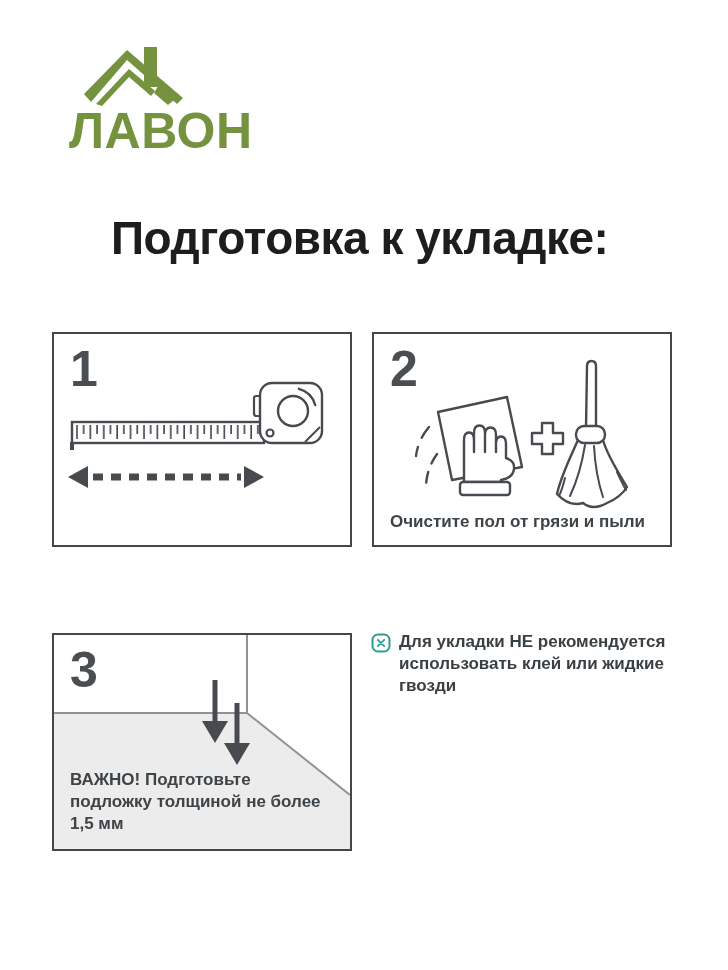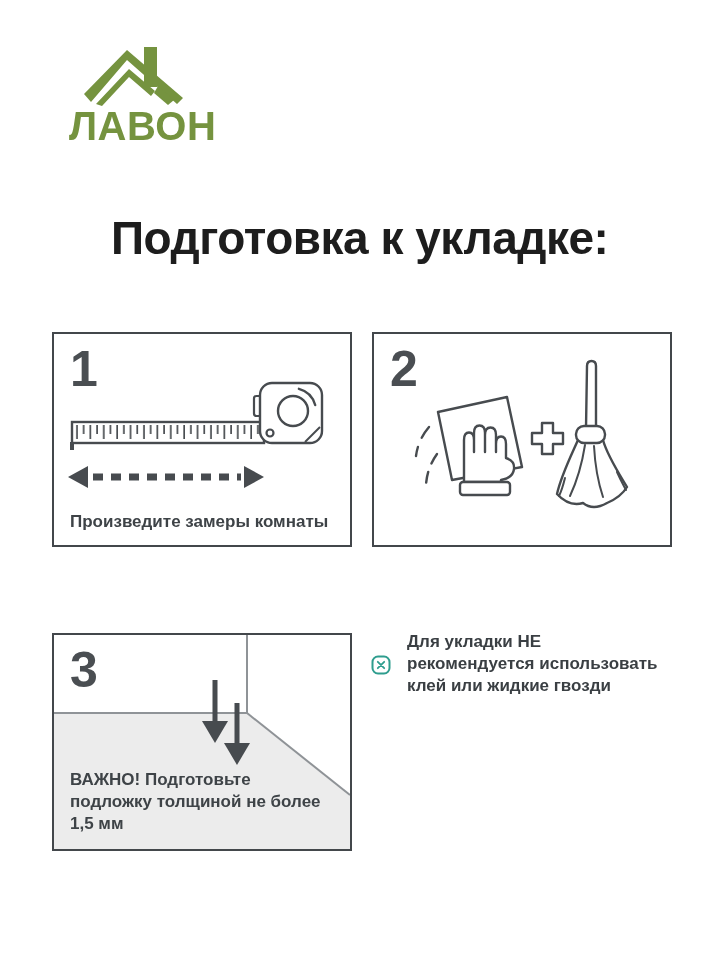--- a/index.html
+++ b/index.html
@@ -7,21 +7,21 @@
   body {
     width:728px; height:970px; position:relative;
     font-family:"Liberation Sans", sans-serif;
     color:#3e4347; overflow:hidden;
   }
   .abs { position:absolute; }
 
   
   .logo-icon { left:84px; top:46px; width:102px; height:60px; }
   .logo-text {
-    left:69px; top:104px; font-size:40px; font-weight:700;
+    left:69px; top:104px; font-size:50px; font-weight:700;
     color:#75933f; letter-spacing:0.5px; line-height:1.1;
   }
 
   
   .heading {
     left:67px; top:212px; font-size:46px; font-weight:700;
     color:#1d1d1d; letter-spacing:-0.5px; line-height:1.15;margin-left:44px;
   }
 
   
@@ -40,21 +40,21 @@
   .step-caption {
     position:absolute; left:16px; bottom:12px; right:12px;
     font-size:17px; font-weight:700; color:#3e4347; line-height:22px;
   }
   .box-3 .step-caption { bottom:14px; right:20px; }
   .caption-highlight { font-weight:700;margin-top:7px; }
   .box-3 .caption-rest { font-weight:700; }
 
   
   .notes { left:371px; top:631px; width:302px; }
-  .note { display:flex; gap:16px; margin-bottom:6px; align-items:center; }
+  .note { display:flex; gap:8px; margin-bottom:6px; align-items:flex-start; }
   .note-icon { width:20px; height:20px; flex:0 0 20px; margin-top:2px; }
   .note-text {
     font-size:17px; line-height:22px; color:#42474b; white-space:pre-wrap;
   }
   .note-bold .note-text { font-weight:700; color:#3a3f43; }
 
   svg { display:block; }
 </style>
 </head>
 <body>
@@ -93,21 +93,20 @@
     <circle cx="216" cy="99" r="3.5" fill="none" stroke="#474b4f" stroke-width="2.2"></circle>
     <path d="M251,108 L266,93" fill="none" stroke="#474b4f" stroke-width="2"></path>
 
     <g>
       <polygon points="14,143 34,132 34,154" fill="#474b4f"></polygon>
       <polygon points="210,143 190,132 190,154" fill="#474b4f"></polygon>
       <line x1="39" y1="143" x2="187" y2="143" stroke="#474b4f" stroke-width="7" stroke-dasharray="10 8"></line>
     </g>
   </svg>
   <div class="step-number">1</div>
-  <div class="step-caption">Произведите замеры комнаты</div>
 </div>
 
 <div class="step-box box-2">
   <svg class="step-illustration" width="296" height="211" viewBox="0 0 296 211">
 
     <g stroke="#474b4f" stroke-width="2.4" fill="none" stroke-linecap="round">
       <path d="M55,93 Q44,106 42,122" stroke-dasharray="13 10"></path>
       <path d="M63,120 Q53,134 52,151" stroke-dasharray="11 9"></path>
     </g>
 
@@ -129,20 +128,21 @@
         <path d="M211,111 C208,130 203,147 196,162"></path>
         <path d="M220,112 C221,131 224,148 229,163"></path>
         <path d="M191,144 C189,152 187,158 185,162"></path>
         <path d="M243,138 C247,147 250,152 252,156"></path>
       </g>
       <path d="M212,94 L213,32 Q213,27 217.5,27 Q222,27 222,32 L222,94" fill="#ffffff" stroke="#474b4f" stroke-width="2.4"></path>
       <rect x="202" y="92" width="29" height="17" rx="8" fill="#ffffff" stroke="#474b4f" stroke-width="2.4"></rect>
     </g>
   </svg>
   <div class="step-number">2</div>
+  <div class="step-caption">Очистите пол от грязи и пыли</div>
 </div>
 
 <div class="step-box box-3">
   <svg class="step-illustration" width="296" height="214" viewBox="0 0 296 214">
     <polygon points="0,78 193,78 296,160 296,214 0,214" fill="#ececec"></polygon>
     <g stroke="#8f9397" stroke-width="2" fill="none">
       <line x1="0" y1="78" x2="193" y2="78"></line>
       <line x1="193" y1="0" x2="193" y2="78"></line>
       <line x1="193" y1="78" x2="296" y2="160"></line>
     </g>

